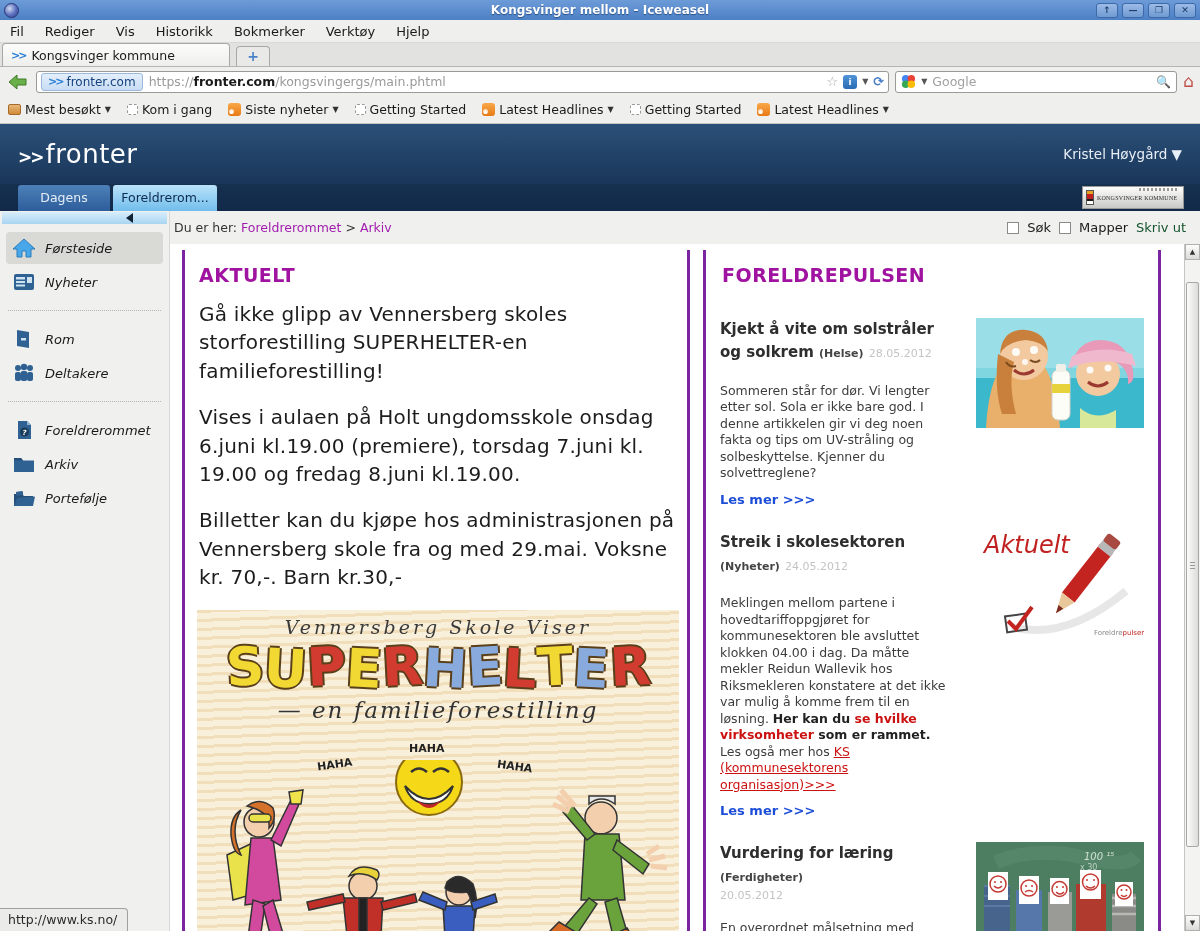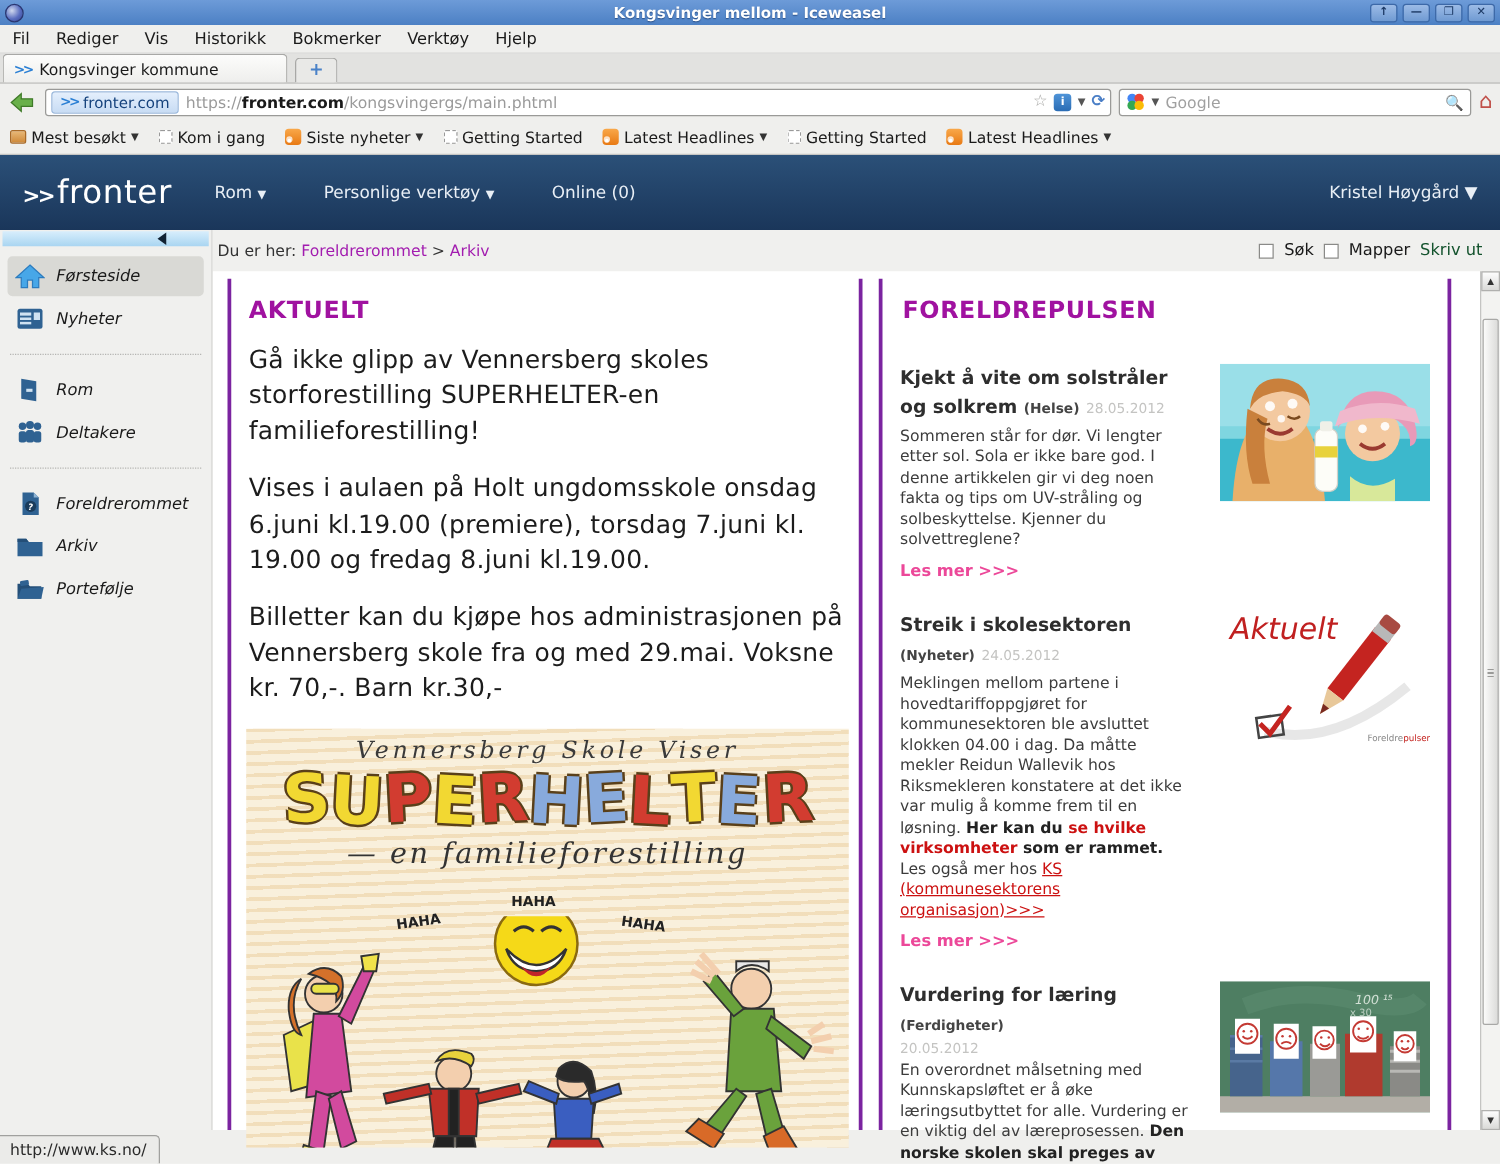--- a/index.html
+++ b/index.html
@@ -112,25 +112,25 @@
   .d-sub { text-align:center; font-style:italic; font-size:23px; color:#333; letter-spacing:2px; margin-top:4px; font-family:"DejaVu Serif",serif; }
   .d-haha { position:absolute; font-weight:bold; font-size:11px; color:#222; }
   .d-chars { position:absolute; left:0; top:150px; }
 
   
   .fp-article { display:flex; gap:24px; margin-bottom:24px; }
   .fp-text { flex:1; min-width:0; }
   .fp-title { font-size:15px; font-weight:bold; color:#2e2e2e; line-height:1.55; }
   .fp-cat { font-size:11px; font-weight:bold; color:#444; }
   .fp-date { font-size:11px; color:#c4c4c2; font-weight:normal; }
-  .fp-body { font-size:12.5px; color:#3c3c3c; line-height:1.32; margin-top:3px; }
+  .fp-body { font-size:12.5px; color:#3c3c3c; line-height:1.32; margin-top:18px; }
   .fp-body b { color:#222; }
   .fp-red { color:#cc1111; font-weight:bold; }
   .fp-link { color:#cc1111; text-decoration:underline; }
-  .les-mer { font-size:13px; font-weight:bold; color:#ec4899; margin-top:10px; }
+  .les-mer { font-size:13px; font-weight:bold; color:#1d4ed8; margin-top:10px; }
   .thumb { width:168px; flex:none; }
   .fp-first { margin-top:32px; }
 
   svg text { font-family:"DejaVu Sans",sans-serif; }
 
   
   .scroll { width:16px; background:#f3f3f1; border-left:1px solid #c4c4c2; display:flex; flex-direction:column; }
   .scr-btn { height:16px; flex:none; background:linear-gradient(#fdfdfd,#dadad8); border:1px solid #b0b0ae; display:flex; align-items:center; justify-content:center; font-size:7px; color:#333; }
   .scr-thumb { margin:22px 1px 0 1px; height:565px; background:linear-gradient(90deg,#fbfbfa,#dcdcda); border:1px solid #a8a8a6; border-radius:2px; position:relative; }
   .scr-thumb::after { content:""; position:absolute; left:3px; right:3px; top:50%; height:7px; margin-top:-3px; background:repeating-linear-gradient(#9a9a98 0 1px, transparent 1px 3px); }
@@ -239,26 +239,30 @@
       <span>Latest Headlines</span>
       <span class="bm-caret">▼</span>
     </div>
   </div>
 
   <div class="fr-top">
     <div class="fr-logo">
       <span class="c">&gt;&gt;</span>
       <span class="t">fronter</span>
     </div>
-    <div class="fr-nav">
-      <span class="fr-nav-item"><span>Rom</span> <span class="dn">▼</span></span>
-      <span class="fr-nav-item"><span>Personlige verktøy</span> <span class="dn">▼</span></span>
-      <span class="fr-nav-item">Online (0)</span>
-    </div>
     <span class="fr-user"><span>Kristel Høygård</span> <span class="dn">▼</span></span>
+  </div>
+  <div class="fr-tabs">
+    <div class="fr-tab-dagens">Dagens</div>
+    <div class="fr-tab-active">Foreldrerom...</div>
+    <div class="kommune-badge">
+      <span class="kb-tag"></span>
+      <span class="kb-shield"></span>
+      <span class="kb-text">KONGSVINGER KOMMUNE</span>
+    </div>
   </div>
 
   <div class="page">
 
     <div class="sidebar">
       <div class="sb-topbar">
         <span class="sb-collapse"></span>
       </div>
       <div class="sb-item sel">
         <svg class="sb-ic" viewBox="0 0 24 22">

